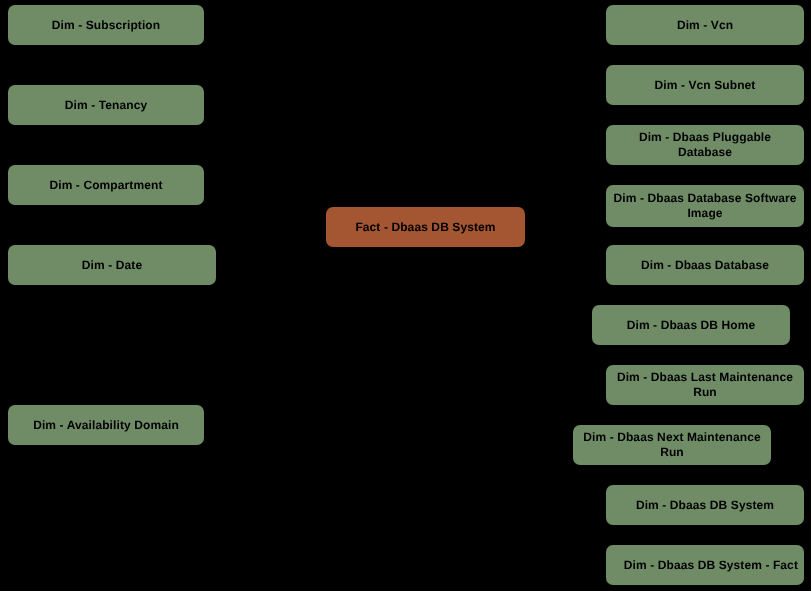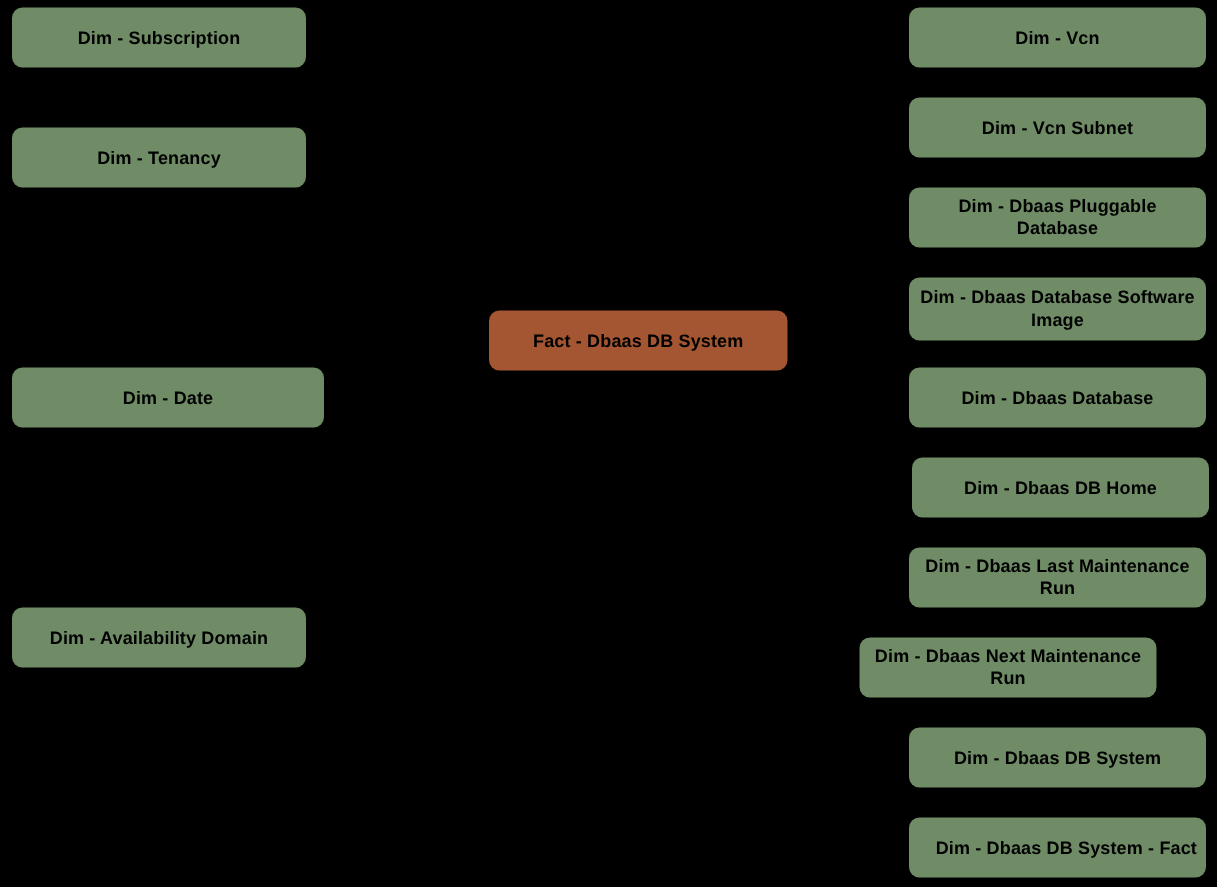--- a/index.html
+++ b/index.html
@@ -55,20 +55,23 @@
   <div id="left-column-group"></div>
   <div id="center-group"></div>
   <div id="right-column-group"></div>
 
 <div class="node dim" style="left: 8px; top: 5px; width: 196px; height: 40px;">
       <span class="node-label">Dim - Subscription</span>
     </div>
     <div class="node dim" style="left: 8px; top: 85px; width: 196px; height: 40px;">
       <span class="node-label">Dim - Tenancy</span>
     </div>
+    <div class="node dim" style="left: 8px; top: 165px; width: 196px; height: 40px;">
+      <span class="node-label">Dim - Compartment</span>
+    </div>
     <div class="node dim" style="left: 8px; top: 245px; width: 208px; height: 40px;">
       <span class="node-label">Dim - Date</span>
     </div>
     <div class="node dim" style="left: 8px; top: 405px; width: 196px; height: 40px;">
       <span class="node-label">Dim - Availability Domain</span>
     </div>
     <div class="node fact" style="left: 326px; top: 207px; width: 199px; height: 40px;">
       <span class="node-label">Fact - Dbaas DB System</span>
     </div>
     <div class="node dim" style="left: 606px; top: 5px; width: 198px; height: 40px;">
@@ -79,21 +82,21 @@
     </div>
     <div class="node dim" style="left: 606px; top: 125px; width: 198px; height: 40px;">
       <span class="node-label">Dim - Dbaas Pluggable Database</span>
     </div>
     <div class="node dim" style="left: 606px; top: 185px; width: 198px; height: 42px;">
       <span class="node-label">Dim - Dbaas Database Software Image</span>
     </div>
     <div class="node dim" style="left: 606px; top: 245px; width: 198px; height: 40px;">
       <span class="node-label">Dim - Dbaas Database</span>
     </div>
-    <div class="node dim" style="left: 608px; top: 305px; width: 198px; height: 40px;">
+    <div class="node dim" style="left: 592px; top: 305px; width: 198px; height: 40px;">
       <span class="node-label">Dim - Dbaas DB Home</span>
     </div>
     <div class="node dim" style="left: 606px; top: 365px; width: 198px; height: 40px;">
       <span class="node-label">Dim - Dbaas Last Maintenance Run</span>
     </div>
     <div class="node dim" style="left: 573px; top: 425px; width: 198px; height: 40px;">
       <span class="node-label">Dim - Dbaas Next Maintenance Run</span>
     </div>
     <div class="node dim" style="left: 606px; top: 485px; width: 198px; height: 40px;">
       <span class="node-label">Dim - Dbaas DB System</span>

